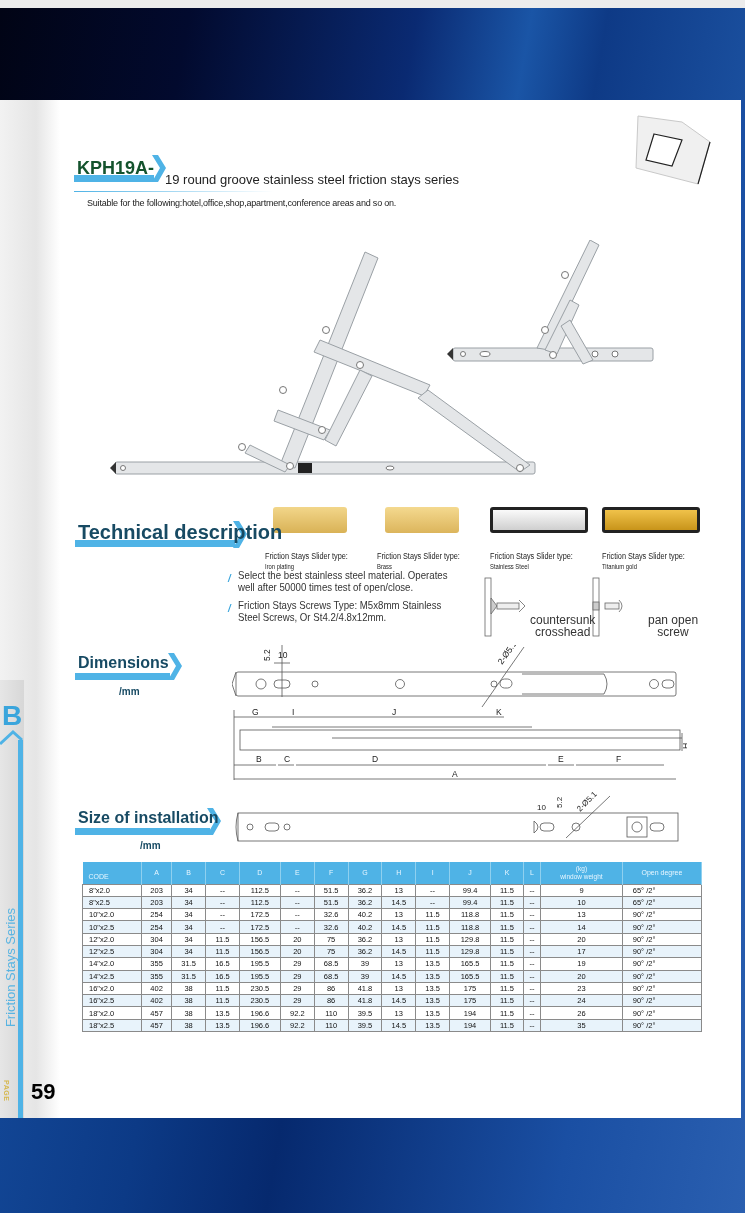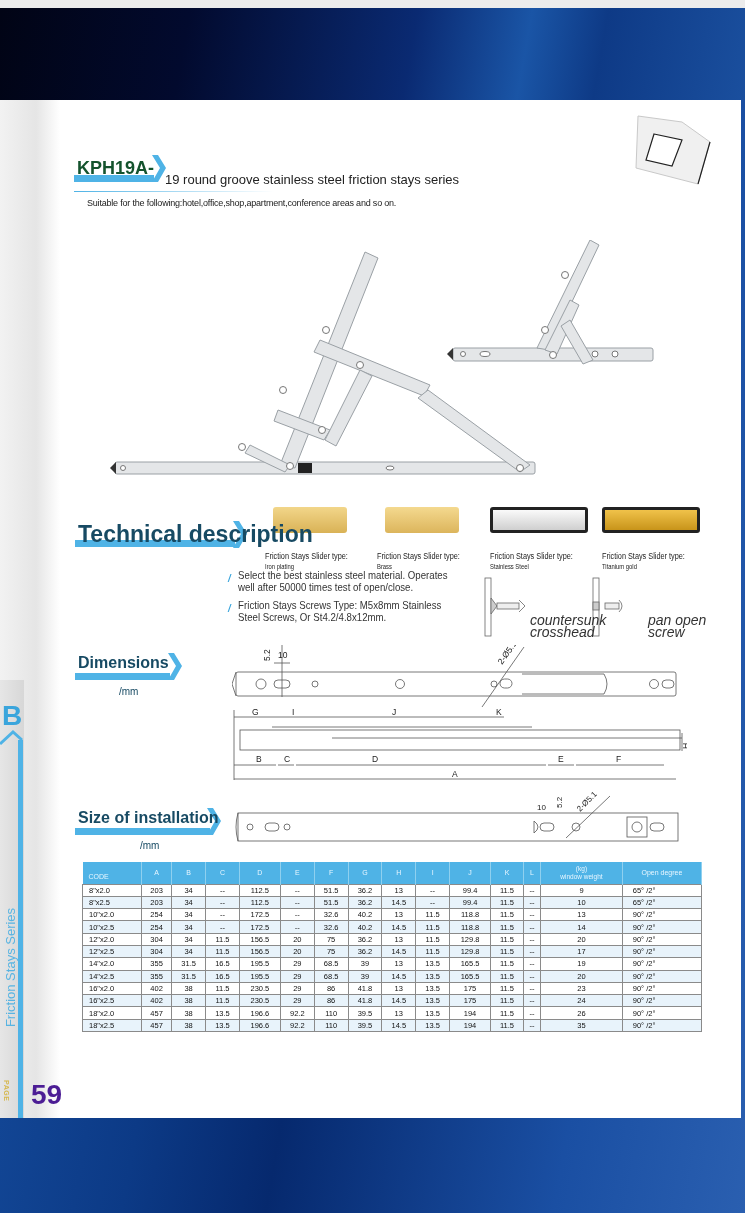--- a/index.html
+++ b/index.html
@@ -39,21 +39,21 @@
   .side-series {
     position: absolute; left: -50px; top: 960px; width: 120px;
     transform: rotate(-90deg); transform-origin: center;
     font-size: 13px; color: #58b4e2; white-space: nowrap; text-align: center;
   }
   .side-page-label {
     position: absolute; left: 3px; top: 1080px; font-size: 7px; color: #d6b84e; font-weight: bold;
     writing-mode: vertical-rl; letter-spacing: 0.5px;
   }
   .page-number {
-    position: absolute; left: 31px; top: 1079px; font-size: 28px; font-weight: bold; color: #4c1d95;
+    position: absolute; left: 31px; top: 1079px; font-size: 22px; font-weight: bold; color: #000000;
   }
   .corner-logo { position: absolute; left: 632px; top: 112px; }
 
   
   .sec-head { position: absolute; }
   .sec-head .title { font-weight: bold; color: #174a63; white-space: nowrap; position: relative; z-index: 2; }
   .sec-head .bar { position: absolute; left: 0; height: 7px; background: #4fb3e6; }
   .sec-head .chev { position: absolute; }
 
   .product-title { position: absolute; left: 77px; top: 158px; font-size: 18px; font-weight: bold; color: #14532d; }
@@ -62,23 +62,23 @@
   .suitable { position: absolute; left: 87px; top: 198px; font-size: 9px; color: #222; letter-spacing: -0.2px; }
 
   .slider { position: absolute; top: 507px; width: 100px; }
   .slider .img { width: 74px; height: 26px; border-radius: 3px; }
   .slider .cap { font-size: 8.5px; color: #222; margin-top: 18px; white-space: nowrap; transform: scaleX(0.86); transform-origin: left; }
   .slider .sub { font-size: 6.5px; color: #222; margin-top: 2px; transform: scaleX(0.9); transform-origin: left; }
 
   .bullets { position: absolute; left: 228px; top: 569px; width: 255px; }
   .bullet { position: relative; padding-left: 11px; font-size: 10.5px; color: #333; line-height: 12px; margin-bottom: 6px; transform: scaleX(0.92); transform-origin: left; }
   .bullet .mark { position: absolute; left: 0; top: 3px; color: #3aa5dc; font-weight: bold; font-style: italic; }
-  .screw-label { position: absolute; font-size: 14px; color: #333; text-align: left; line-height: 12px; font-style: italic; }
-
-  .unit { position: absolute; font-size: 10px; font-weight: normal; color: #174a63; }
+  .screw-label { position: absolute; font-size: 12px; color: #333; text-align: center; line-height: 12px; }
+
+  .unit { position: absolute; font-size: 10px; font-weight: bold; color: #174a63; }
 
   table.spec {
     position: absolute; left: 82px; top: 862px; width: 620px;
     border-collapse: collapse; font-size: 7.5px; color: #111;
   }
   table.spec th {
     background: #4fb3e6; color: #e8f6ff; font-weight: normal; height: 22px;
     border-right: 1px solid #8fd0ef; padding: 0 2px; text-align: center; font-size: 7px;
   }
   table.spec th:first-child { text-align: left; padding-left: 6px; padding-top: 8px; }
@@ -156,21 +156,21 @@
       <circle cx="170" cy="114" r="3"></circle>
   </g>
   <polygon points="2,114 8,108 8,120" fill="#333"></polygon>
 </svg>
 
 <div class="sec-head" style="left:75px; top:522px;">
   <div class="bar" style="top:18px; width:160px;"></div>
   <svg class="chev" style="left:158px; top:-1px;" width="14" height="27" viewBox="0 0 14 27">
       <polygon points="0,0 6,0 14,13 6,27 0,27 8,13" fill="#4fb3e6"></polygon>
     </svg>
-  <div class="title" style="font-size:23px; top:-1px; padding-left:3px;">Technical description</div>
+  <div class="title" style="font-size:20px; top:-1px; padding-left:3px;">Technical description</div>
 </div>
 
 <div class="slider" style="left:265px;">
   <div class="img" style="background:linear-gradient(180deg,#f2d68a,#d9b256); margin-left:8px;"></div>
   <div class="cap">Friction Stays Slider type:</div>
   <div class="sub">Iron plating</div>
 </div>
 <div class="slider" style="left:377px;">
   <div class="img" style="background:linear-gradient(180deg,#f4d98f,#dcb55c); margin-left:8px;"></div>
   <div class="cap">Friction Stays Slider type:</div>

